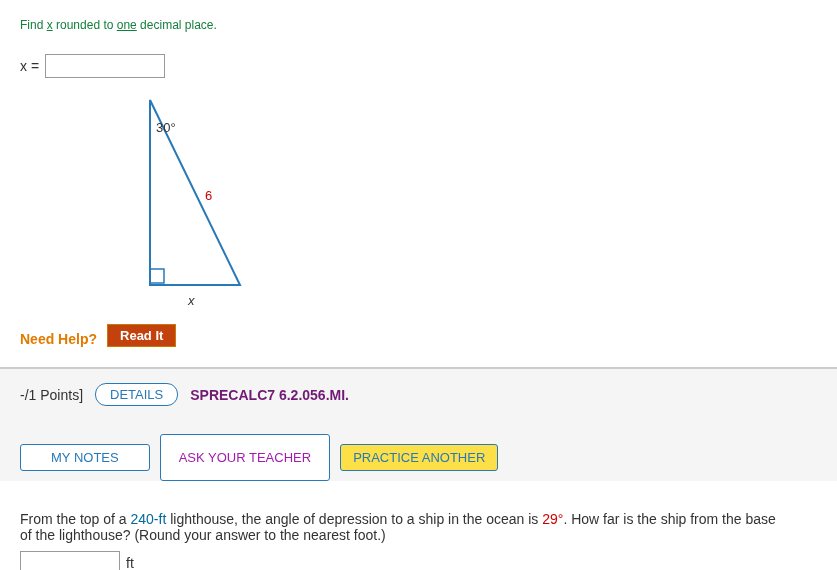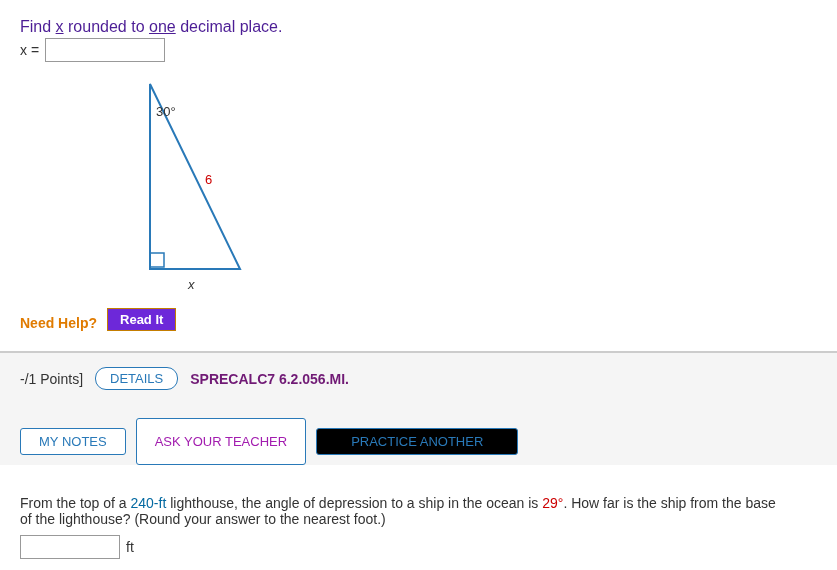--- a/index.html
+++ b/index.html
@@ -11,23 +11,23 @@
       width: 837px;
     }
 
     .top-section {
       padding: 18px 20px 20px 20px;
       background: #fff;
       border-bottom: 1px solid #ccc;
     }
 
     .problem-text {
-      font-size: 16px;
-      color: #4c1d95;
-      margin-bottom: 2px;
+      font-size: 12px;
+      color: #15803d;
+      margin-bottom: 22px;
     }
 
     .input-row {
       display: flex;
       align-items: center;
       gap: 6px;
       margin-bottom: 12px;
     }
 
     .input-row label {
@@ -57,21 +57,21 @@
       margin-top: 14px;
     }
 
     .need-help-label {
       color: #e07b00;
       font-weight: bold;
       font-size: 14px;
     }
 
     .read-it-btn {
-      background: #6d28d9;
+      background: #c2410c;
       color: #fff;
       border: 1px solid #c47d00;
       padding: 3px 12px;
       font-size: 13px;
       cursor: pointer;
       font-weight: bold;
     }
 
     .divider {
       height: 1px;
@@ -116,41 +116,41 @@
       display: flex;
       align-items: center;
       gap: 10px;
       margin-bottom: 16px;
     }
 
     .my-notes-btn {
       border: 1px solid #2979b8;
       color: #2979b8;
       background: #fff;
-      padding: 5px 18px;
+      padding: 5px 30px;
       font-size: 13px;
       cursor: pointer;
       border-radius: 3px;
     }
 
     .ask-teacher-btn {
       border: 1px solid #2979b8;
       color: #a21caf;
       background: #fff;
       padding: 15px 18px;
       font-size: 13px;
       cursor: pointer;
       border-radius: 3px;
     }
 
     .practice-another-btn {
       border: 1px solid #2979b8;
       color: #2979b8;
-      background: #000000;
-      padding: 5px 34px;
+      background: #fde047;
+      padding: 5px 12px;
       font-size: 13px;
       cursor: pointer;
       border-radius: 3px;
     }
 
     .second-problem {
       background: #fff;
       padding: 14px 20px 20px 20px;
       font-size: 14px;
     }

